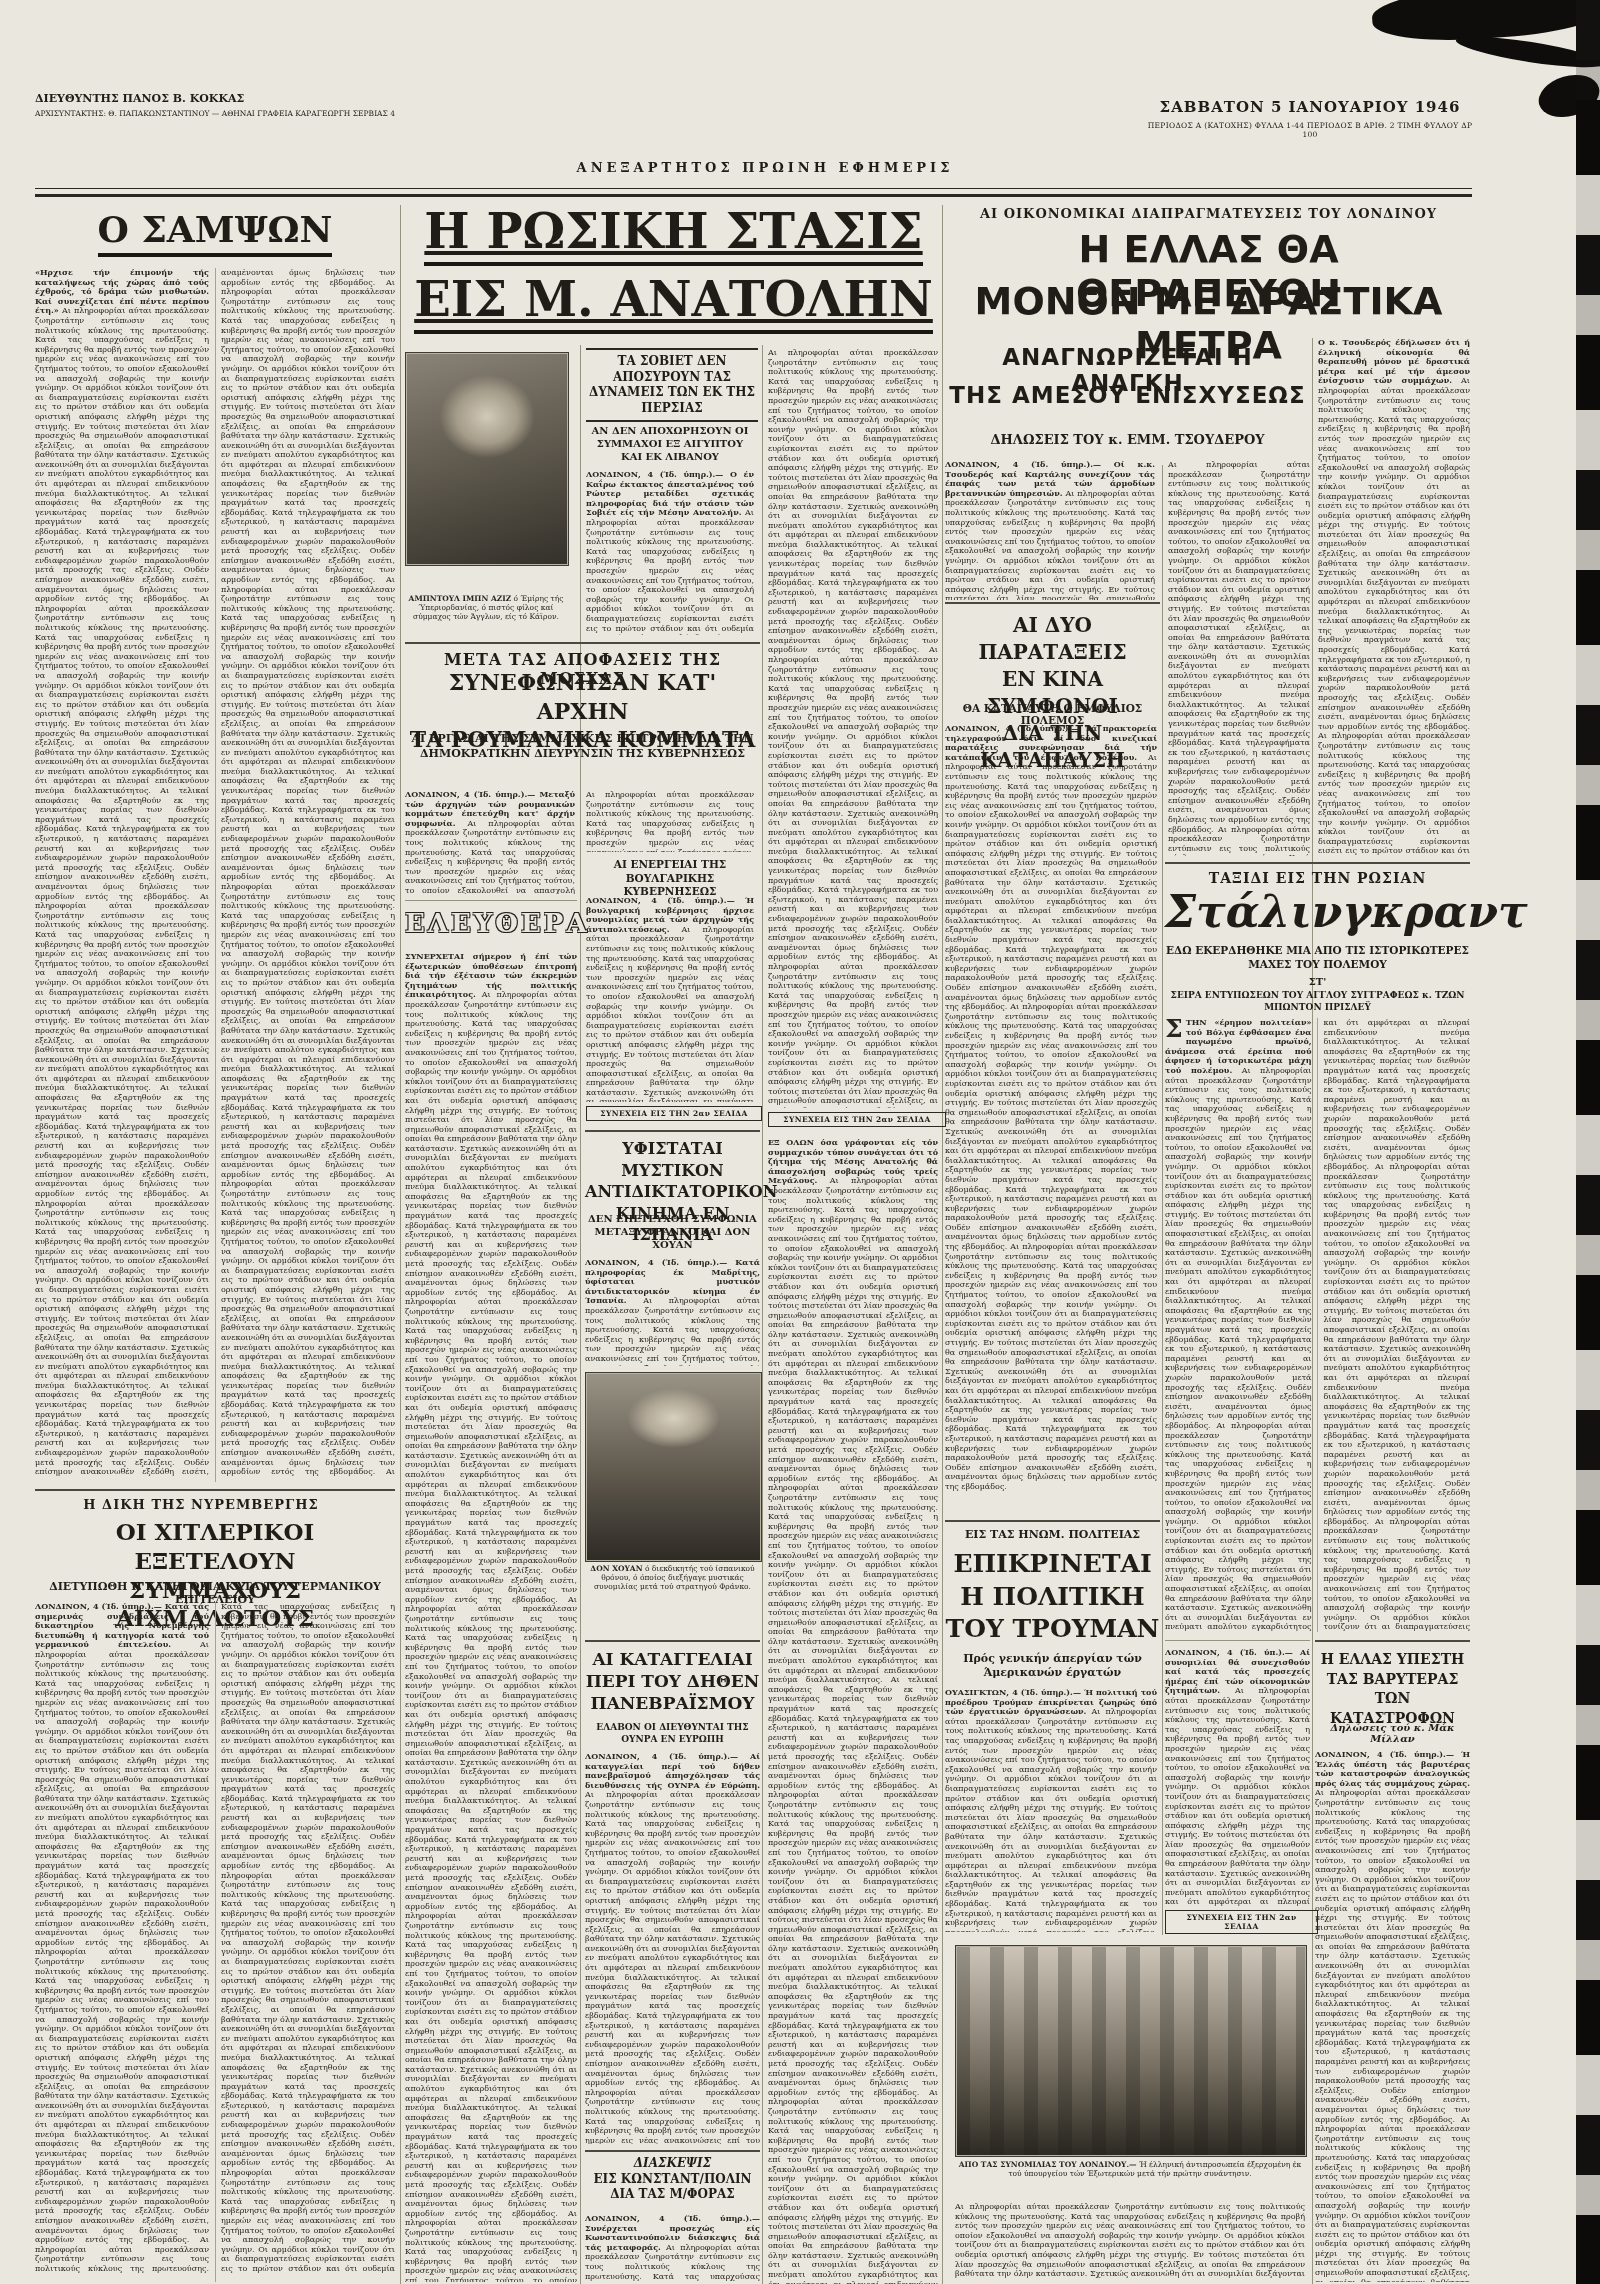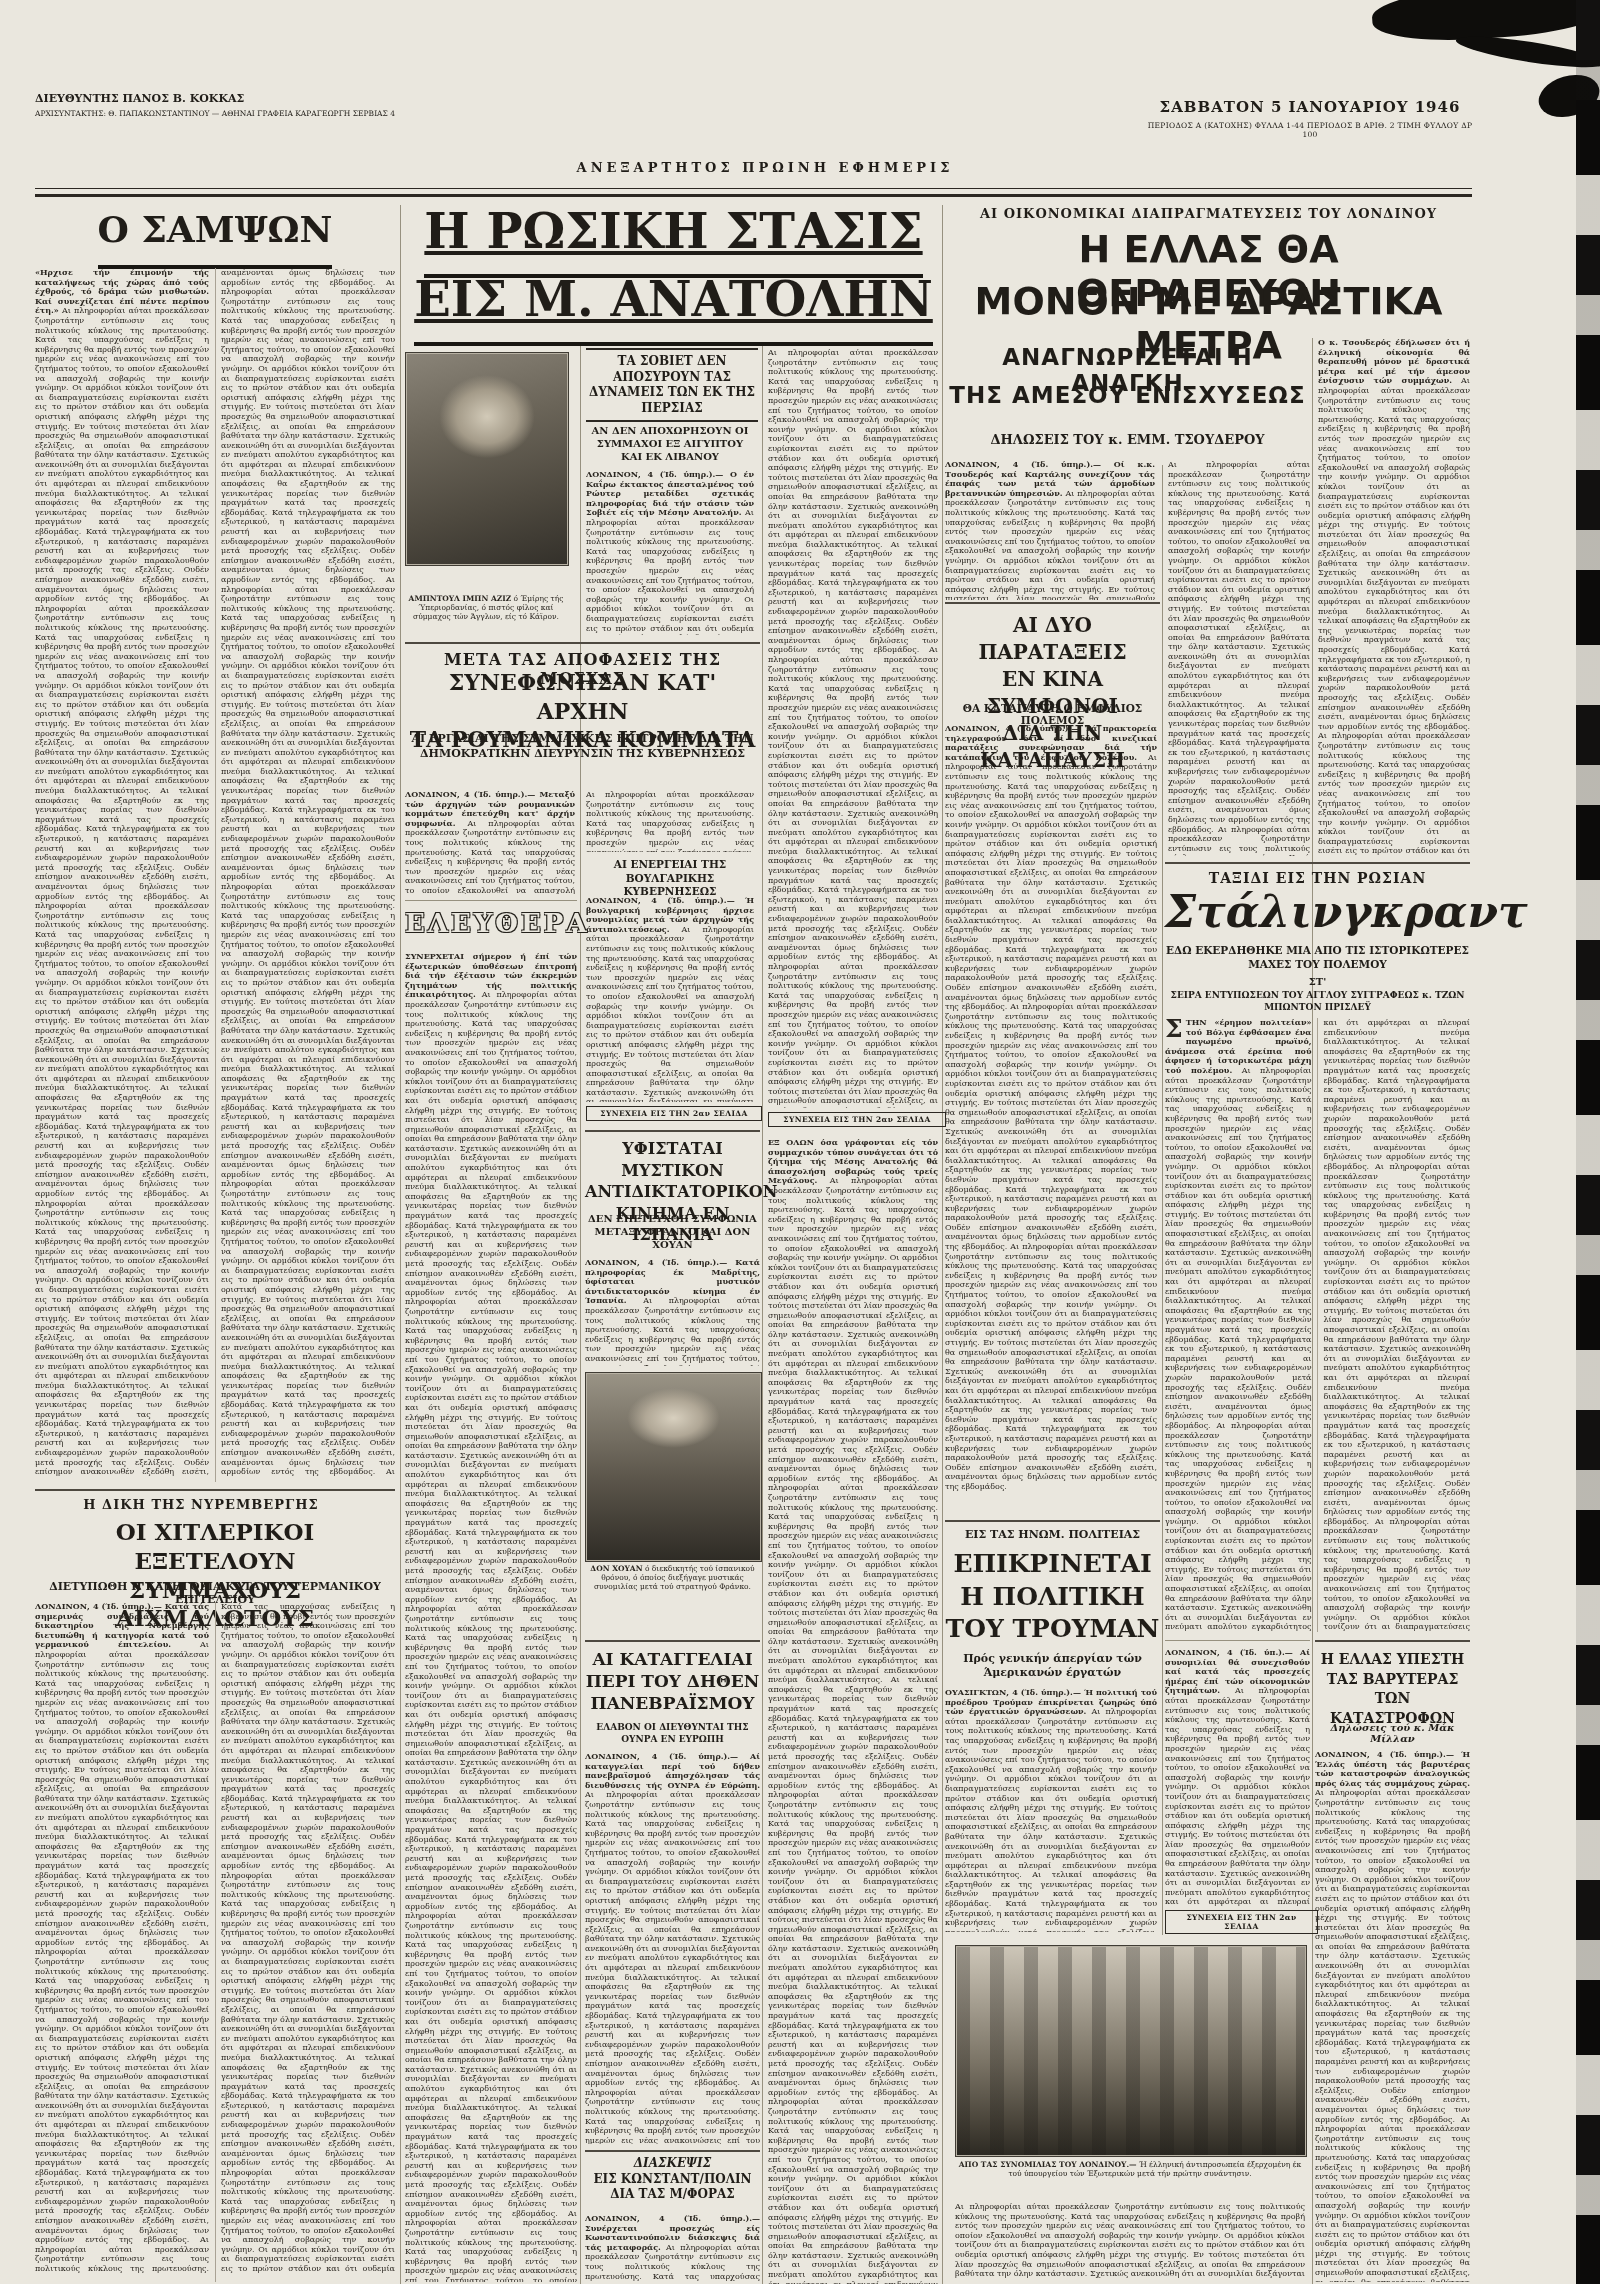--- a/index.html
+++ b/index.html
@@ -14,21 +14,21 @@
   
   .vrule{background:#97917f;width:1px;}
   .hrule{background:#4d483f;height:2px;}
   .hrule-thin{background:#97917f;height:1px;}
   
   .ctr{text-align:center;}
   .serifb{font-weight:bold;font-family:"DejaVu Serif",serif;}
   .sansb{font-weight:bold;font-family:"DejaVu Sans",sans-serif;}
   .kick{font-weight:bold;text-align:center;letter-spacing:1px;}
   .boxhead{border-top:2px solid #2c2822;border-bottom:2px solid #2c2822;padding:4px 2px;}
-  .u-line{border-bottom:4px solid #191712;padding-bottom:15px;}
+  .u-line{border-bottom:4px solid #191712;padding-bottom:3px;}
   .cap{font-size:7.5px;line-height:9px;text-align:center;color:#29251f;}
   .contbox{border:1px solid #2c2822;font-size:7.5px;font-weight:bold;text-align:center;
            padding:2px 3px;letter-spacing:.4px;line-height:9px;}
   .photo{border:1px solid #403c34;box-shadow:0 0 0 1px #b7b1a3 inset;}
   .photo-port{background:
      radial-gradient(ellipse 42% 28% at 50% 30%, #d2cab8 0%, #a49b89 45%, rgba(0,0,0,0) 70%),
      linear-gradient(165deg,#8a8478 0%,#6b6559 35%,#4e493f 70%,#33302a 100%);}
   .photo-juan{background:
      radial-gradient(ellipse 40% 24% at 50% 24%, #d8d0bf 0%, #b0a796 40%, rgba(0,0,0,0) 66%),
      linear-gradient(180deg,#9a9486 0%,#5d574c 55%,#2e2b25 100%);}

